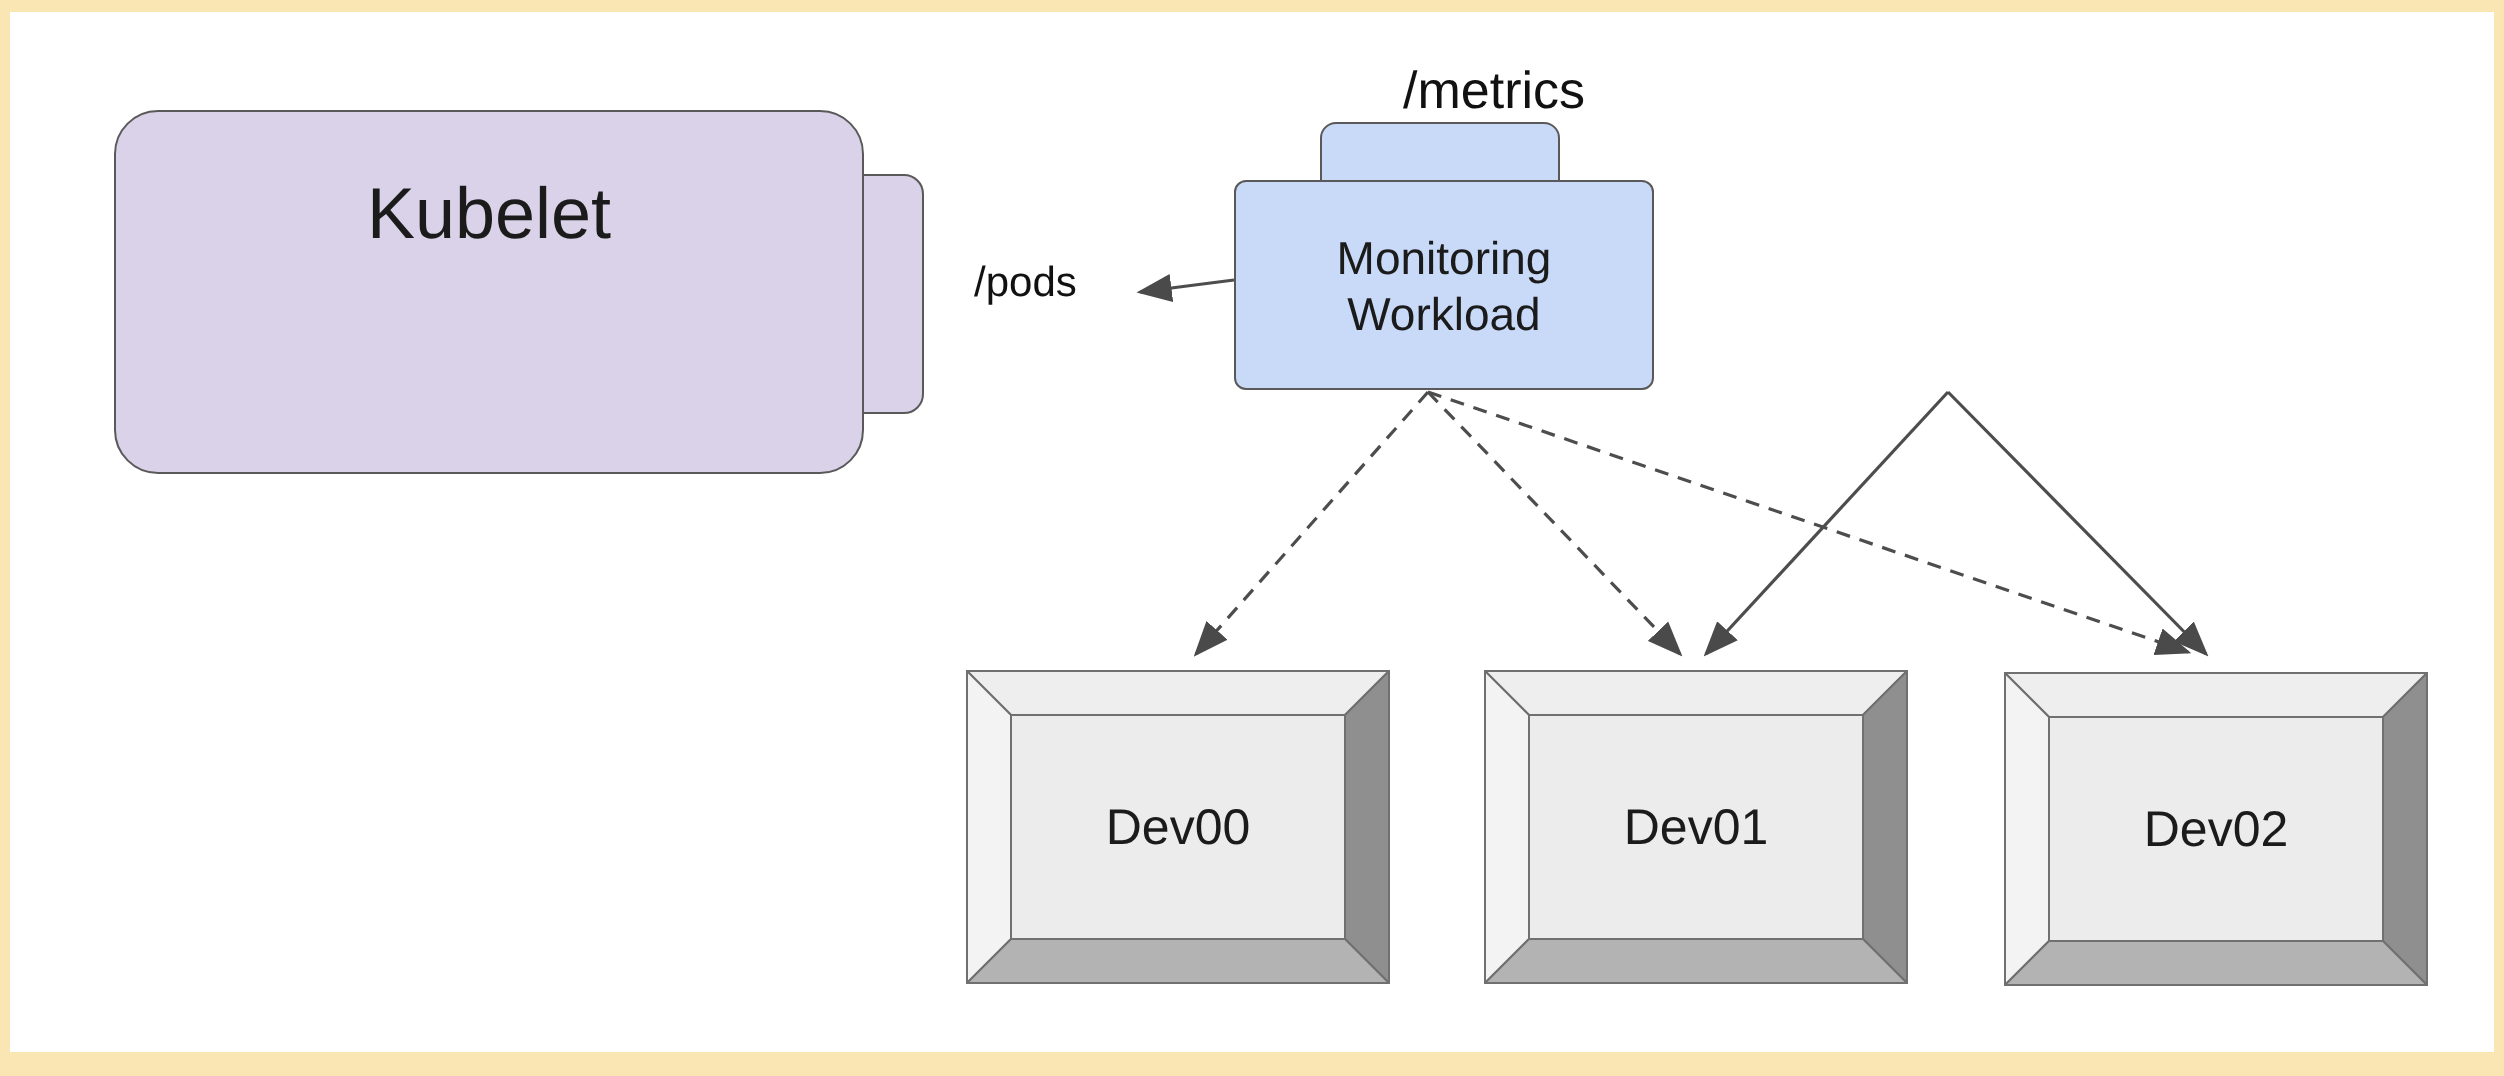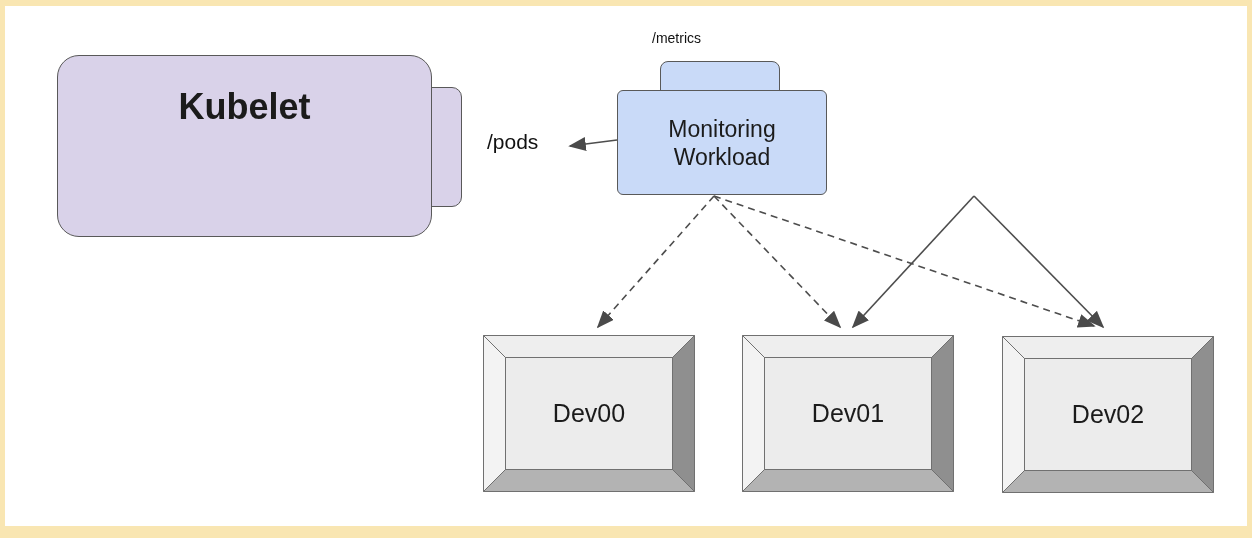--- a/index.html
+++ b/index.html
@@ -40,40 +40,40 @@
   .lavender { background: #d9d2e9; }
   .blue     { background: #c9daf8; }
 
   .kubelet-main {
     left: 52px; top: 49px;
     width: 375px; height: 182px;
     border-radius: 22px;
     padding-top: 30px;
     font-size: 36px;
     z-index: 3;
-    font-weight: bold;
   }
   .kubelet-tab {
     left: 403px; top: 81px;
     width: 54px; height: 120px;
     border-radius: 10px;
     z-index: 2;
   }
   .pods-label {
     position: absolute;
     left: 482px; top: 124px;
     font-size: 21px;
     color: #111;
     z-index: 4;
   }
   .metrics-label {
     position: absolute;
-    left: 647px; top: 24px;
+    left: 682px; top: 24px;
     width: 120px;
-    font-size: 14px;
+    text-align: center;
+    font-size: 26px;
     color: #111;
     z-index: 4;
   }
   .metrics-tab {
     left: 655px; top: 55px;
     width: 120px; height: 46px;
     border-radius: 8px;
     z-index: 2;
   }
   .monitoring-main {

